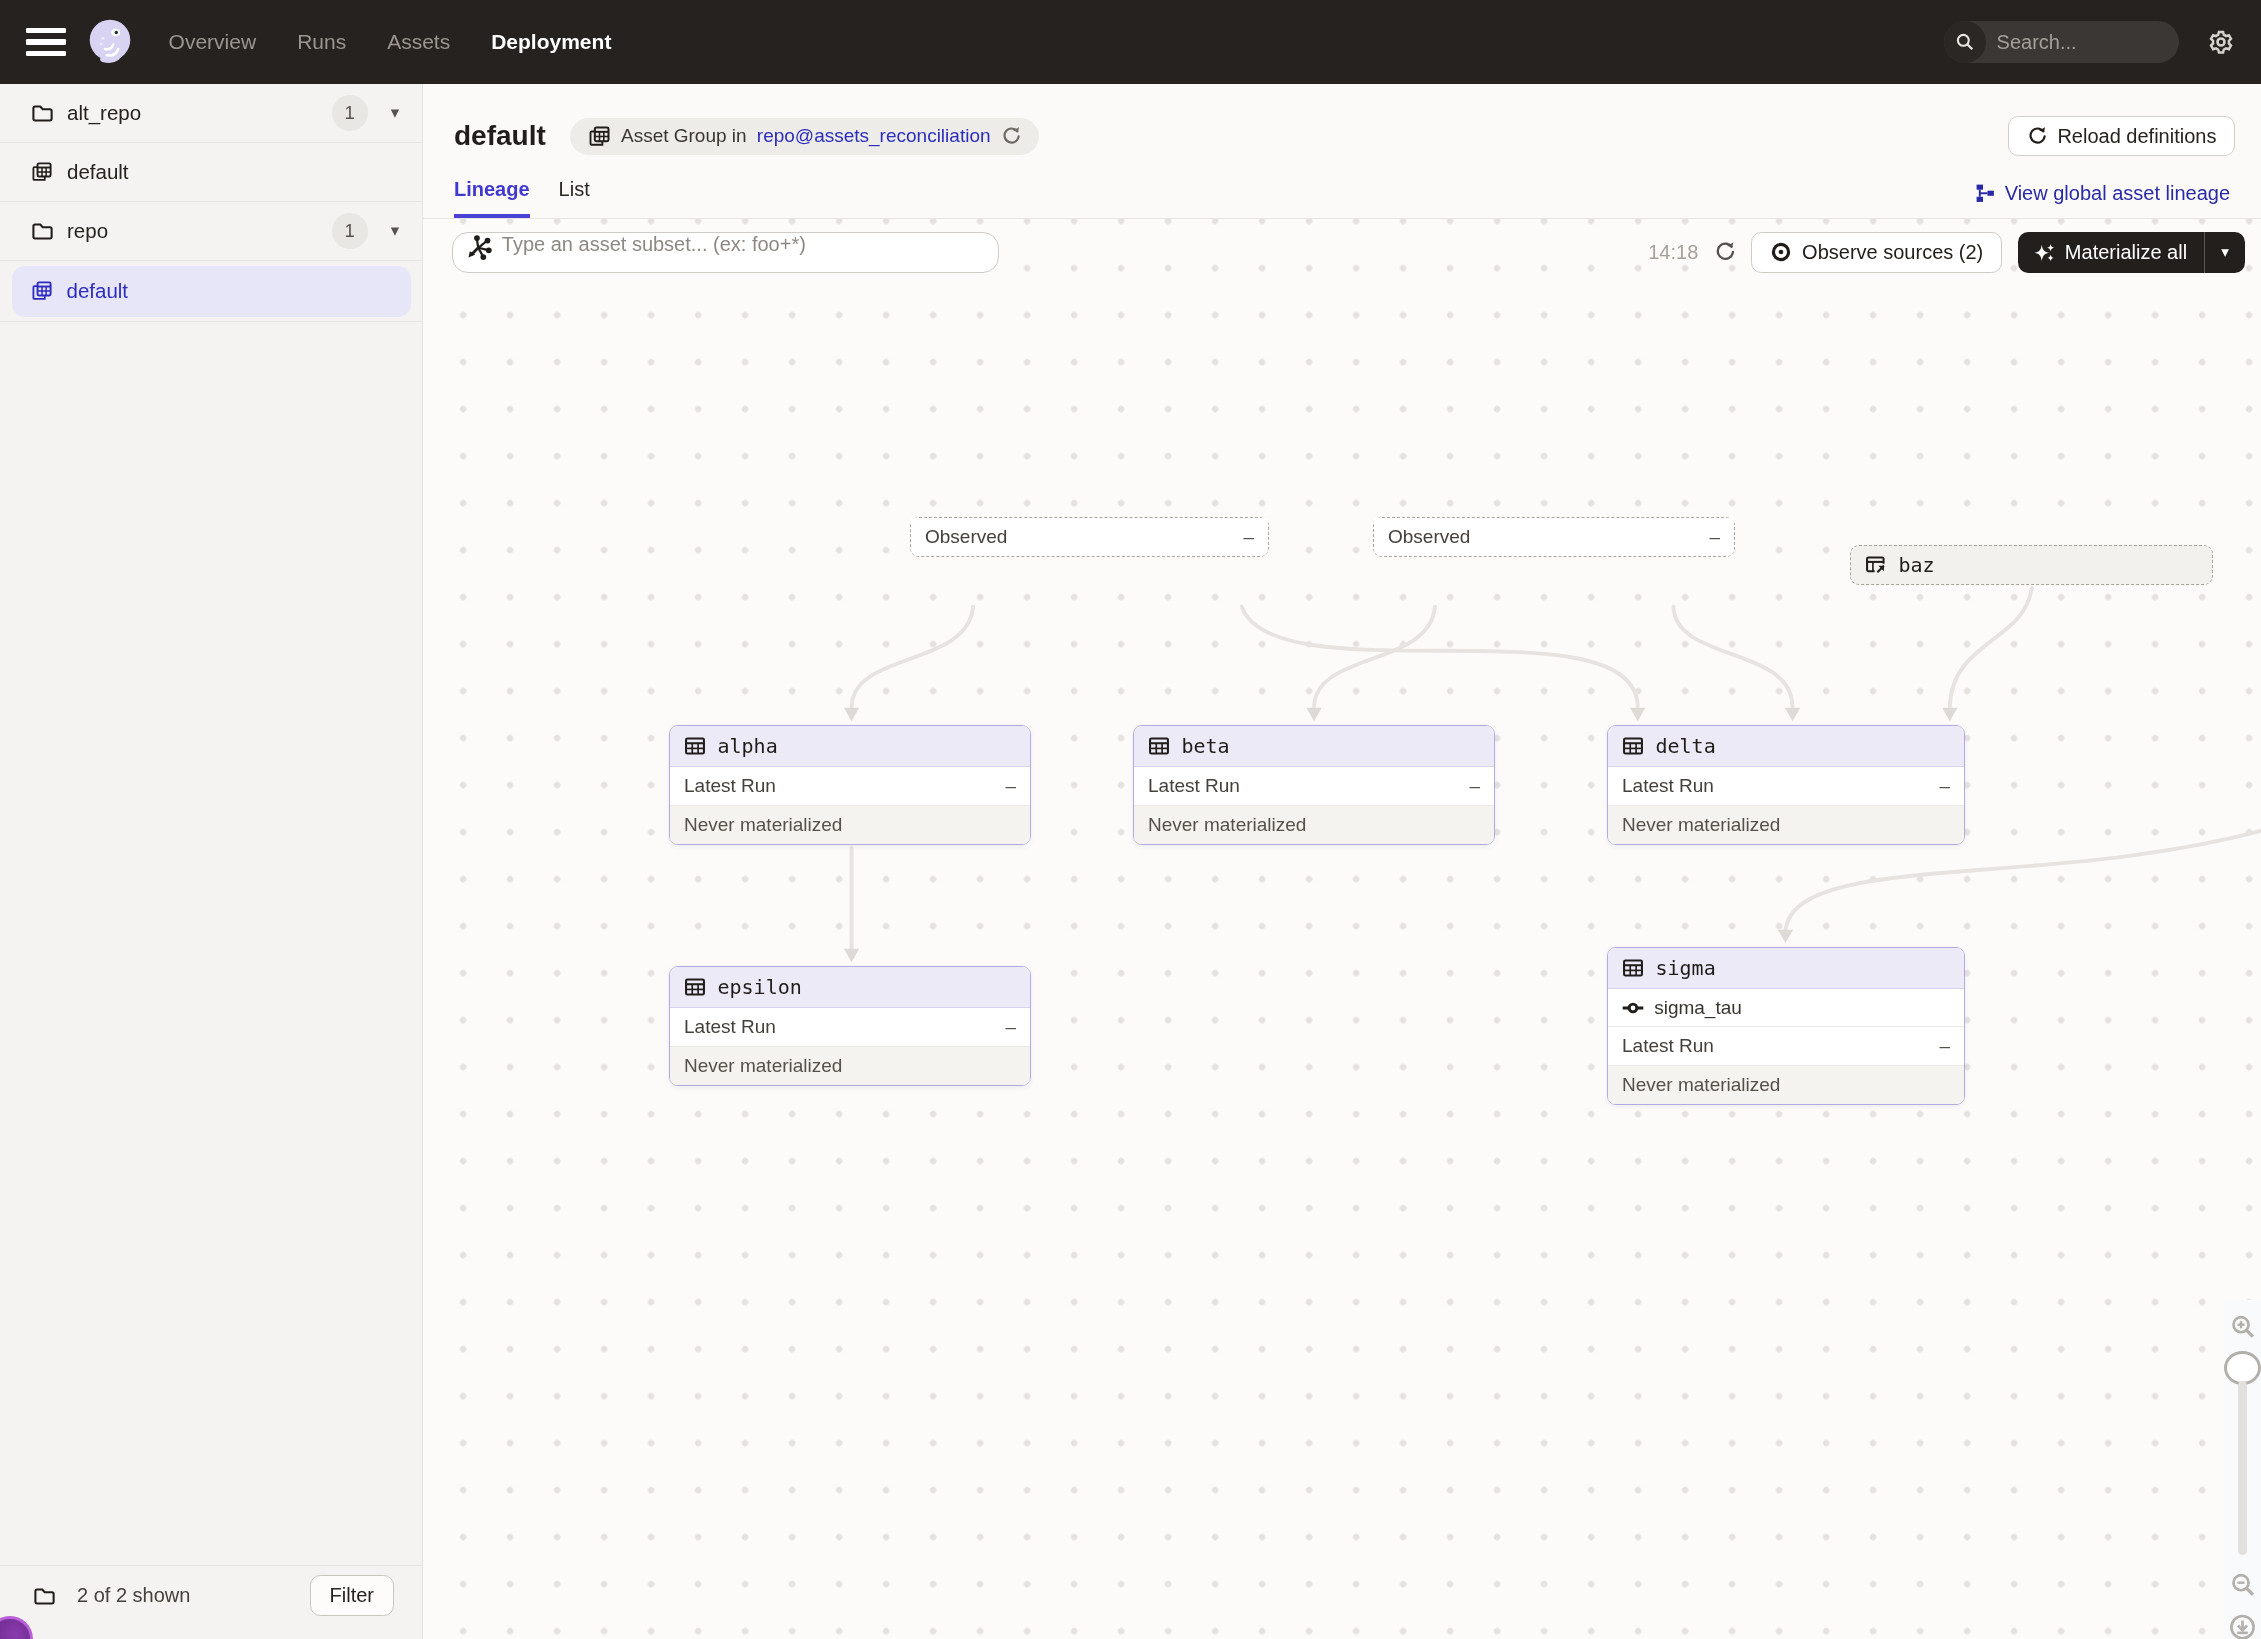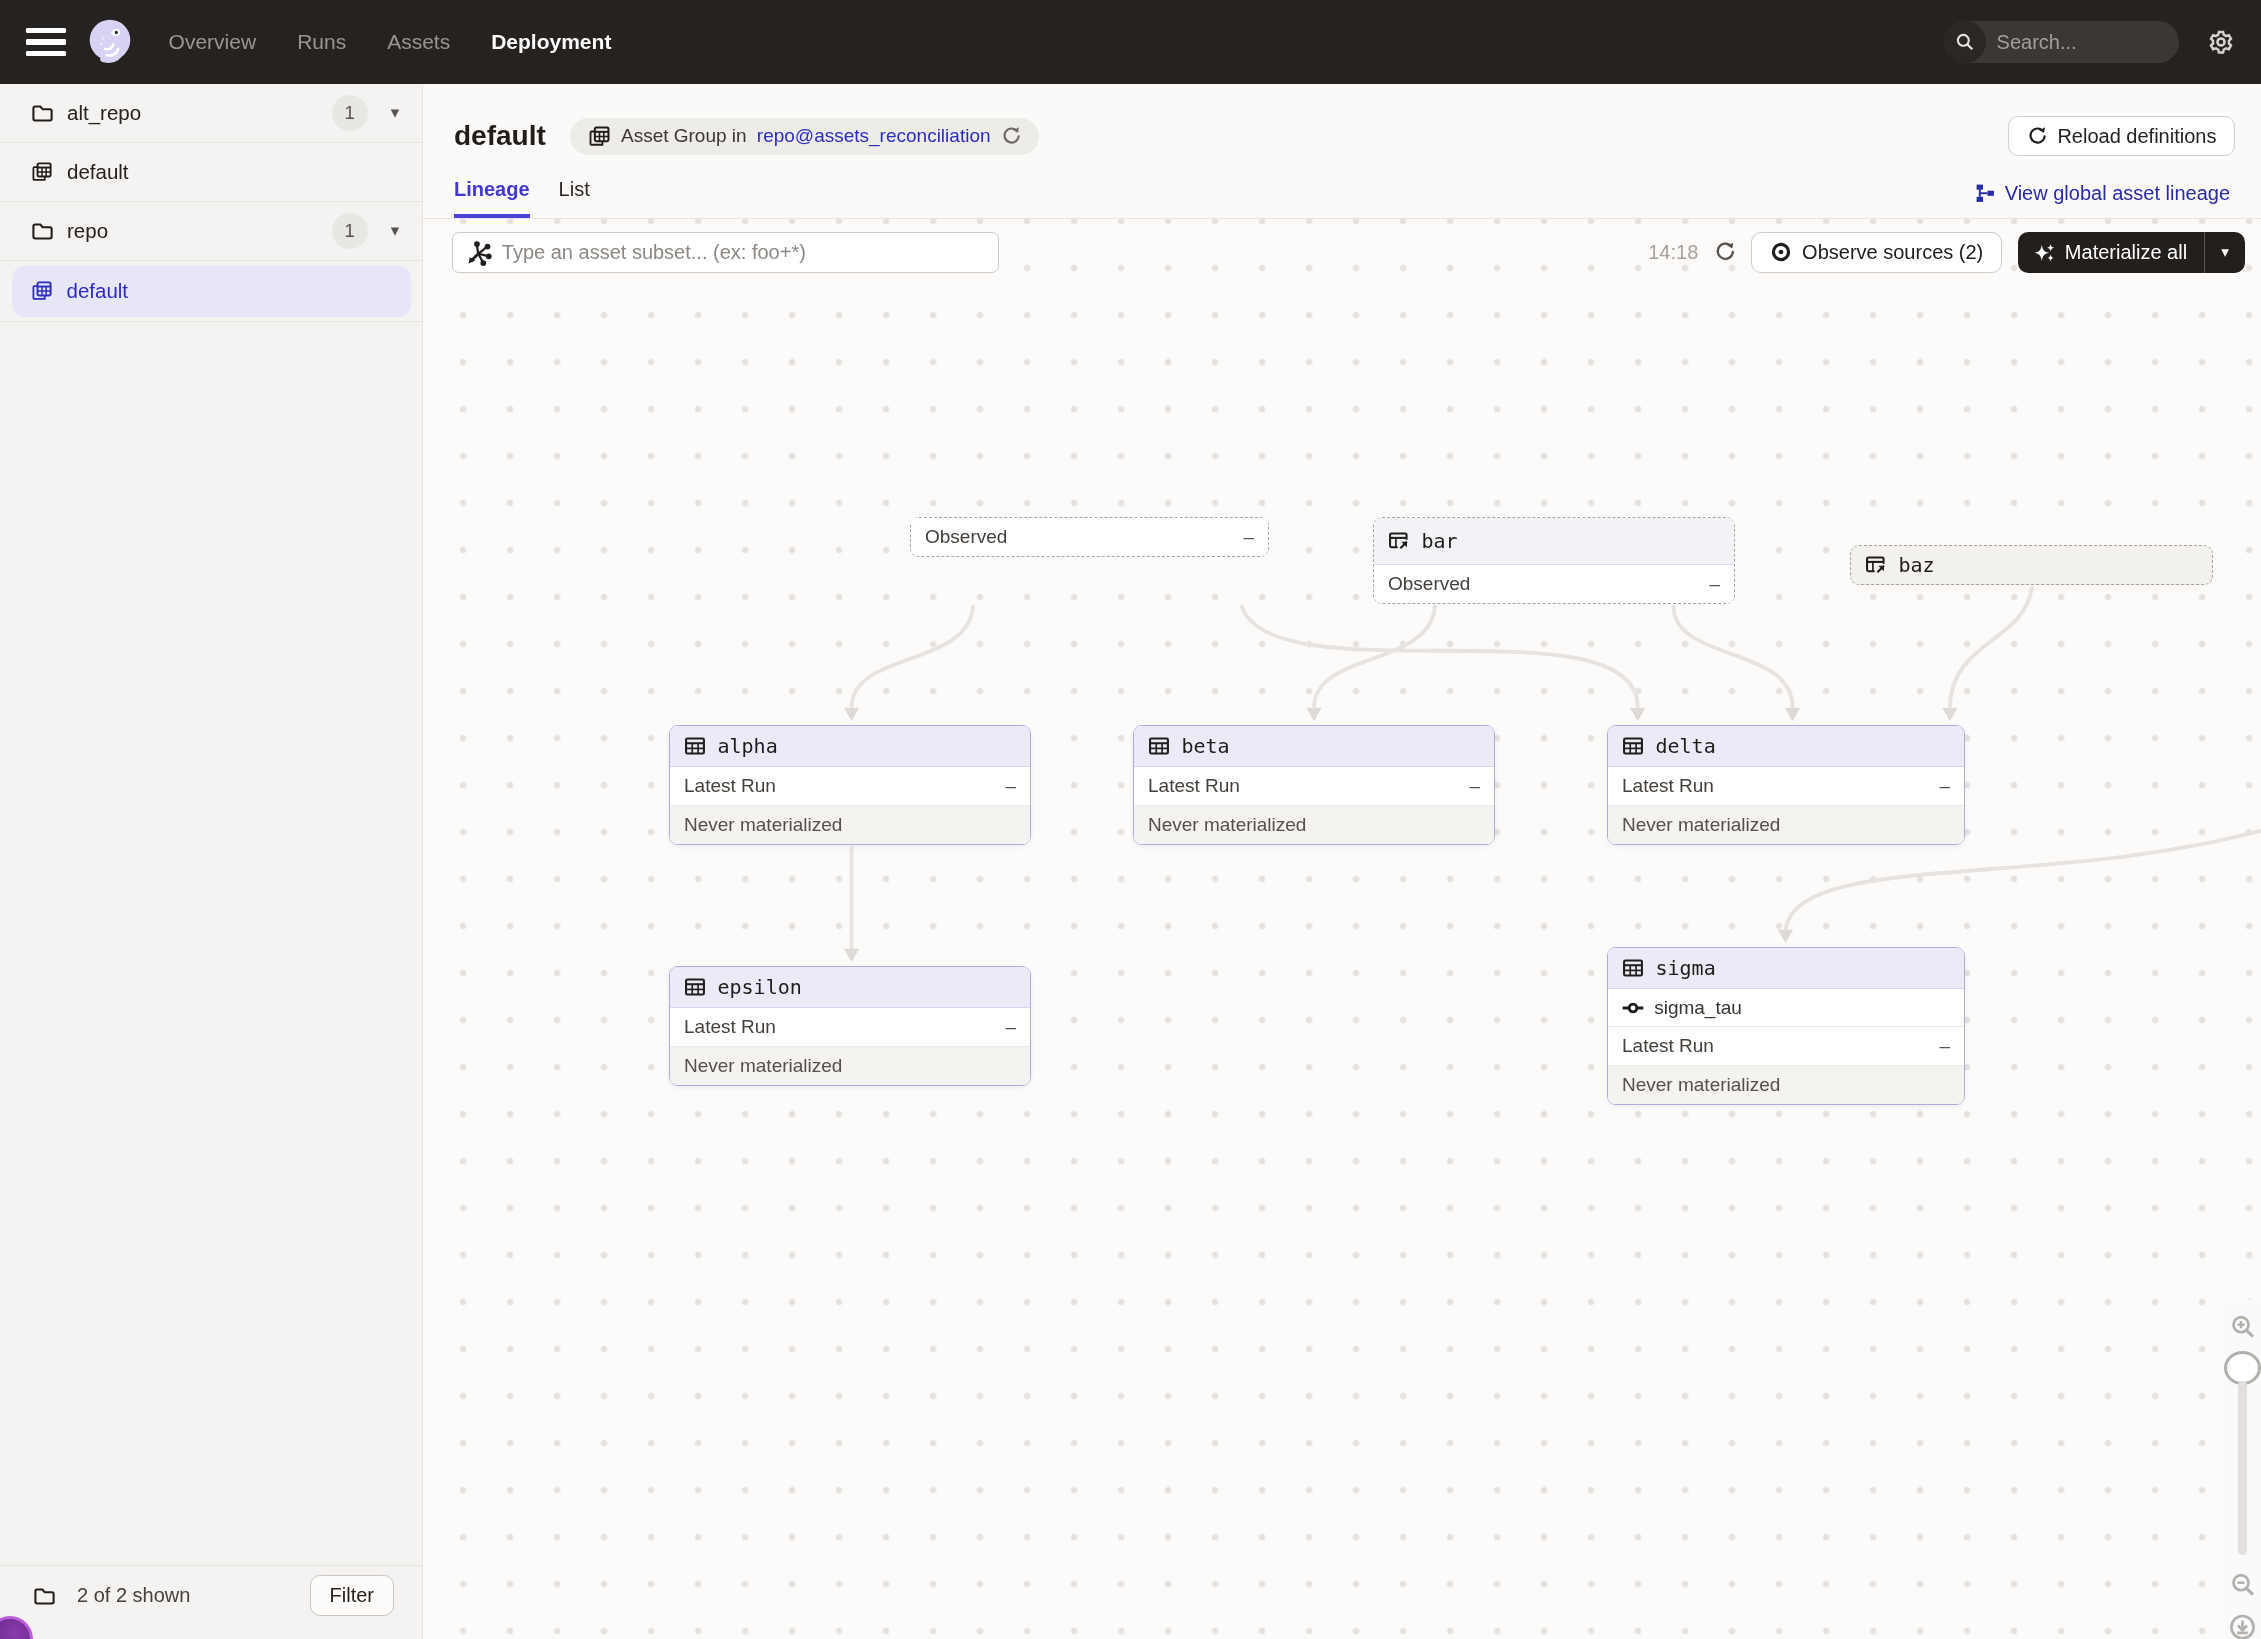--- a/index.html
+++ b/index.html
@@ -50,21 +50,21 @@
   .tab { font-size:20px; padding-bottom:12.8px; margin-right:29px; cursor:pointer; border-bottom:4.5px solid transparent; }
   .tab.active { color:#4038cf; font-weight:600; border-bottom-color:#4a42d4; }
   .tab.plain { color:#2a2622; }
   .global-link { margin-left:auto; display:flex; align-items:center; gap:9px; font-size:20px; color:#292aa5; padding-bottom:12.8px; cursor:pointer; }
 
   
   .canvas { flex:1; position:relative; overflow:hidden; background-color:#fcfbfa;
     background-image:radial-gradient(circle, #e4e1de 2.9px, transparent 3.5px);
     background-size:47px 47px; background-position:16.6px 25.6px; }
 
-  .subset-box { position:absolute; left:29px; top:12.8px; width:547px; height:41px; background:#ffffff; border:1.3px solid #cfccc8; border-radius:7px; display:flex; align-items:center; padding:0 12.8px; gap:9px; }
+  .subset-box { position:absolute; left:29px; top:12.8px; width:547px; height:41px; background:#ffffff; border:1.3px solid #cfccc8; border-radius:16px; display:flex; align-items:flex-start; padding:0 12.8px; gap:9px; }
   .subset-box input { flex:1; border:none; outline:none; font-size:20px; color:#26221e; font-family:"Liberation Sans",sans-serif; background:transparent; }
   .subset-box input::placeholder { color:#8d8883; }
 
   .canvas-actions { position:absolute; right:16px; top:12.8px; height:41px; display:flex; align-items:center; gap:15.3px; }
   .timer { font-size:20px; color:#a6a19b; }
   .observe-btn { height:41px; background:#ffffff; border:1.3px solid #cfccc8; border-radius:10.2px; display:flex; align-items:center; gap:10.2px; padding:0 18px; font-size:20px; color:#211d1a; cursor:pointer; }
   .mat-btn { height:41px; background:#231f1d; border-radius:10.2px; display:flex; align-items:stretch; color:#ffffff; cursor:pointer; overflow:hidden; }
   .mat-main { display:flex; align-items:center; gap:10.2px; padding:0 16.6px; font-size:20px; }
   .mat-divider { width:1.3px; background:rgba(255,255,255,0.25); }
   .mat-caret { width:40px; display:flex; align-items:center; justify-content:center; font-size:15.3px; }
@@ -359,26 +359,20 @@
       </div>
 
       <div class="node source" style="left:487px; top:298px; width:359px;">
         <div class="node-row">
           <span>Observed</span>
             <span class="dash">–</span>
         </div>
       </div>
 
       <div class="node source" style="left:950px; top:298px; width:362px;">
-        <div class="node-header">
-          <svg class="icon" width="22" height="22" viewBox="0 0 32 32" style="color:#211d1a">
-              <use href="#i-table-src"></use>
-            </svg>
-          <span>bar</span>
-        </div>
         <div class="node-row">
           <span>Observed</span>
             <span class="dash">–</span>
         </div>
       </div>
 
       <div class="node source collapsed" style="left:1427px; top:326px; width:363px;">
         <div class="node-header">
           <svg class="icon" width="22" height="22" viewBox="0 0 32 32" style="color:#211d1a">
               <use href="#i-table-src"></use>

